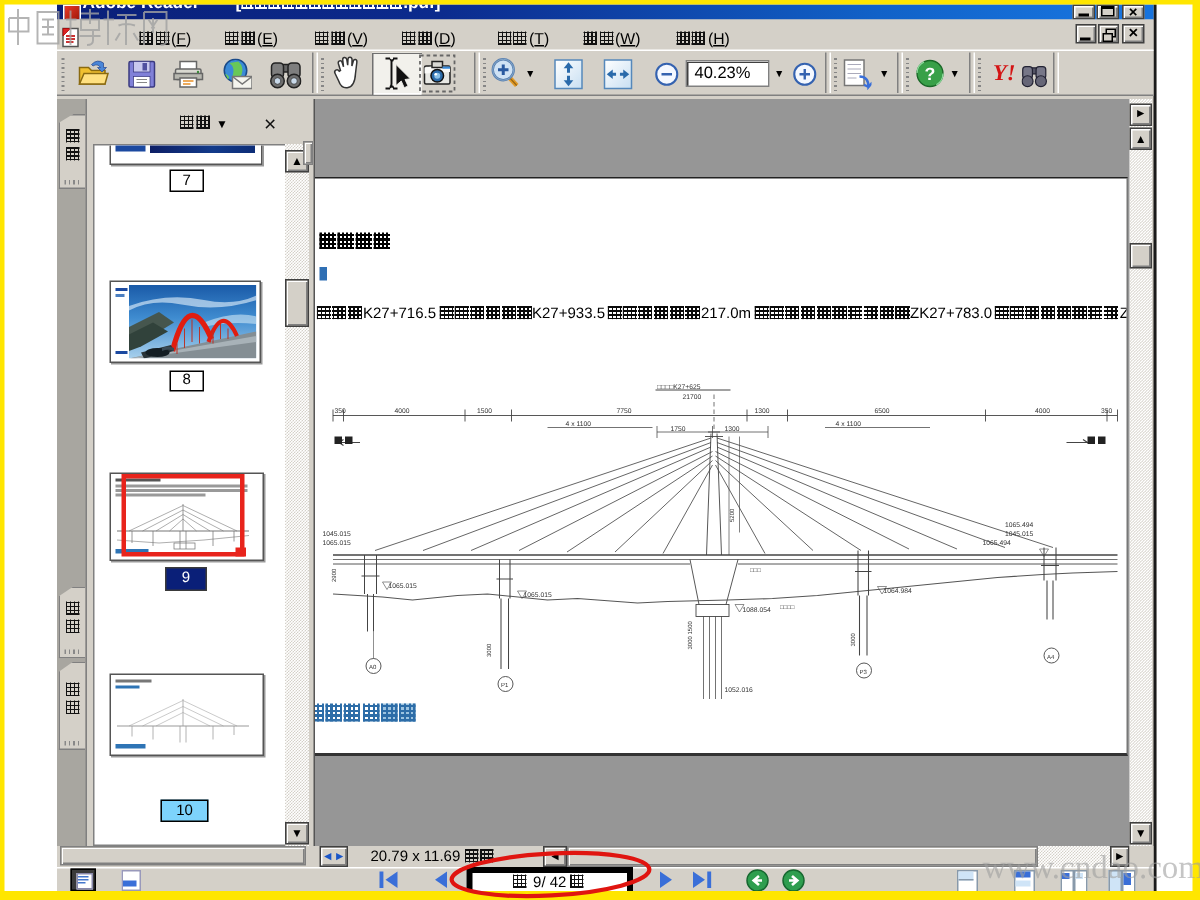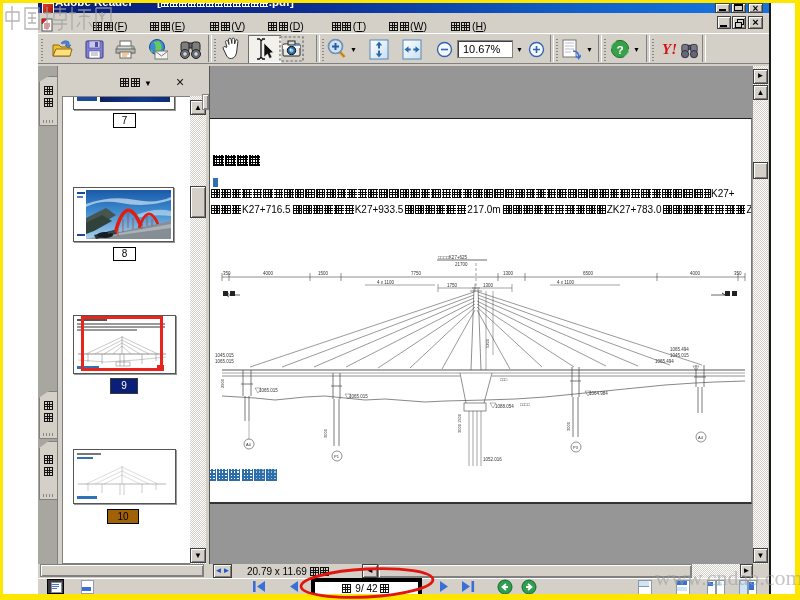--- a/index.html
+++ b/index.html
@@ -176,21 +176,21 @@
       <path d="M2.5 10.5 L6.5 7.3 L6.5 13.7 Z" fill="#2a6aaa"></path>
       <path d="M17.5 10.5 L13.5 7.3 L13.5 13.7 Z" fill="#2a6aaa"></path>
       <path d="M5.5 10.5 h3.2 M11.3 10.5 h3.2" stroke="#2a6aaa" stroke-width="2"></path>
     </svg>
 
     <svg class="ab" style="left:436px;top:41px;" width="17" height="17" viewBox="0 0 17 17">
       <circle cx="8.5" cy="8.5" r="7" fill="#f4f8ff" stroke="#3462b0" stroke-width="1.4"></circle>
       <path d="M5 8.5 h7" stroke="#3462b0" stroke-width="1.6"></path>
     </svg>
 
-    <div class="ab" style="left:457px;top:40px;width:56px;height:18px;background:#fff;border:1px solid #808080;box-shadow:inset 1px 1px 0 #404040;box-sizing:border-box;font-size:11px;line-height:16px;color:#000;text-align:left;padding-left:5px;">10.67%</div>
+    <div class="ab" style="left:457px;top:40px;width:56px;height:18px;background:#fff;border:1px solid #808080;box-shadow:inset 1px 1px 0 #404040;box-sizing:border-box;font-size:11px;line-height:16px;color:#000;text-align:left;padding-left:5px;">40.23%</div>
     <div class="ab" style="left:516px;top:46px;font-size:7px;color:#000;">▼</div>
 
     <svg class="ab" style="left:528px;top:41px;" width="17" height="17" viewBox="0 0 17 17">
       <circle cx="8.5" cy="8.5" r="7" fill="#f4f8ff" stroke="#3462b0" stroke-width="1.4"></circle>
       <path d="M5 8.5 h7 M8.5 5 v7" stroke="#3462b0" stroke-width="1.6"></path>
     </svg>
 
     <svg class="ab" style="left:561px;top:39px;" width="20" height="21" viewBox="0 0 20 21">
       <rect x="2" y="1" width="13" height="17" fill="#fff" stroke="#777"></rect>
       <path d="M4 4 h9 M4 7 h9 M4 10 h9 M4 13 h6" stroke="#aab" stroke-width="0.8"></path>
@@ -304,21 +304,21 @@
       <svg class="ab" style="left:2px;top:12px;" width="92" height="38" viewBox="0 0 92 38">
         <g stroke="#999" stroke-width="0.5" fill="none">
           <path d="M2 22 h88" stroke-width="0.7"></path>
           <path d="M46 4 v18"></path>
           <path d="M46 5 L10 22 M46 9 L19 22 M46 13 L28 22 M46 5 L82 22 M46 9 L73 22 M46 13 L64 22" stroke-width="0.35"></path>
           <path d="M12 22 v7 M26 22 v9 M44 22 v11 M48 22 v11 M66 22 v9 M80 22 v6"></path>
         </g>
       </svg>
       <div class="ab" style="left:3px;top:46px;width:20px;height:3px;background:#2e74b5;"></div>
     </div>
-    <div class="ab" style="left:44px;top:412px;width:30px;height:13px;background:#a16207;border:1px solid #000;text-align:center;font-size:10px;line-height:13px;color:#000;">10</div>
+    <div class="ab" style="left:44px;top:436px;width:30px;height:13px;background:#7dd3fc;border:1px solid #000;text-align:center;font-size:10px;line-height:13px;color:#000;">10</div>
   </div>
 
   <div class="ab check" style="left:190px;top:96px;width:16px;height:468px;"></div>
   <div class="ab raised" style="left:190px;top:100px;width:16px;height:15px;border:1px solid #404040;box-sizing:border-box;text-align:center;font-size:8px;line-height:13px;color:#000;">▲</div>
   <div class="ab raised" style="left:190px;top:186px;width:16px;height:32px;border:1px solid #404040;box-sizing:border-box;"></div>
   <div class="ab raised" style="left:190px;top:548px;width:16px;height:15px;border:1px solid #404040;box-sizing:border-box;text-align:center;font-size:8px;line-height:13px;color:#000;">▼</div>
 
   <div class="ab" style="left:206px;top:66px;width:4px;height:498px;background:#d4d0c8;border-right:1px solid #555;box-sizing:border-box;"></div>
   <div class="ab raised" style="left:202px;top:94px;width:7px;height:16px;border:1px solid #808080;box-sizing:border-box;"></div>
 
@@ -328,23 +328,20 @@
 
       <div class="ab" style="left:3px;top:36px;display:flex;">
           <span class="kb"></span>
           <span class="kb"></span>
           <span class="kb"></span>
           <span class="kb"></span>
         </div>
 
       <div class="ab" style="left:3px;top:59px;width:5px;height:9px;background:#2f6fb4;"></div>
 
-      <div class="ab" style="left:1px;top:69px;width:540px;white-space:nowrap;overflow:hidden;font-size:10px;">
-        <span class="run" style="width:500px;"></span>K27+
-      </div>
       <div class="ab" style="left:1px;top:85px;width:540px;white-space:nowrap;overflow:hidden;font-size:10px;">
         <span class="run" style="width:31px;"></span>K27+716.5<span class="run" style="width:10px;margin-left:2px;"></span><span class="run" style="width:52px;"></span>K27+933.5<span class="run" style="width:10px;margin-left:2px;"></span><span class="run" style="width:52px;"></span>217.0m<span class="run" style="width:10px;margin-left:2px;"></span><span class="run" style="width:94px;"></span>ZK27+783.0<span class="run" style="width:10px;margin-left:2px;"></span><span class="run" style="width:73px;"></span>ZK27+674.5
       </div>
 
       <div class="ab" style="left:5px;top:134px;" id="bridge">
       <svg width="535" height="213" viewBox="0 0 535 213" style="display:block;">
         <g stroke="#444" stroke-width="0.6" fill="none">
 
           <path d="M222 7 h50" stroke-width="0.8"></path>
           <path d="M261 10 v25" stroke-width="0.5" stroke-dasharray="3 2"></path>

